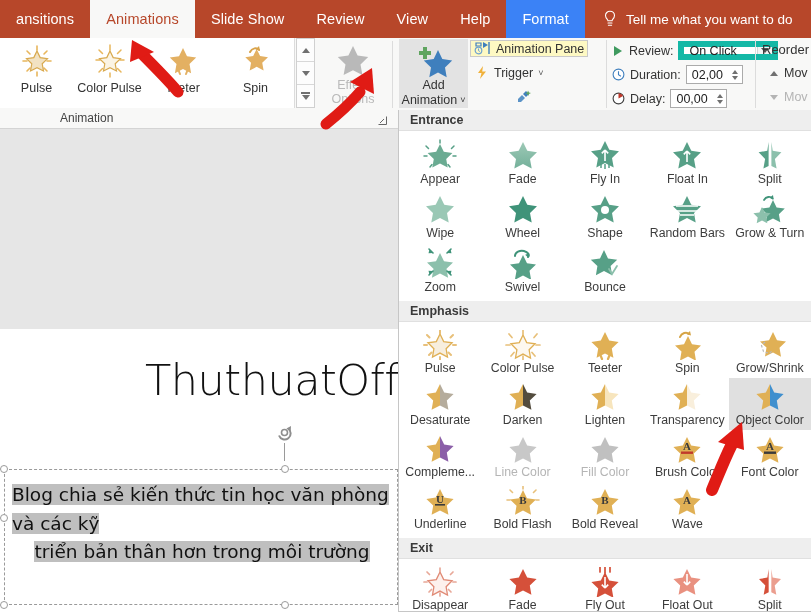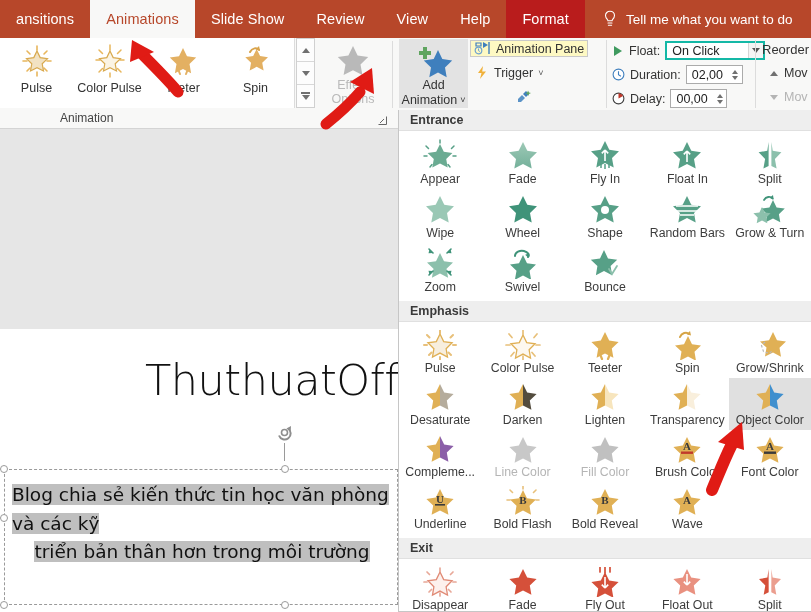--- a/index.html
+++ b/index.html
@@ -21,21 +21,21 @@
   }
   .tab {
     display:flex; align-items:center; padding:10px 16px;
     color:#ffffff; font-size:14.5px; white-space:nowrap;
     letter-spacing:.1px;
   }
   .tab.active {
     background:#f8f8f7; color:#b7472a;
   }
   .contextual-band {
-    background:#b91c1c;
+    background:#3b82f6;
     display:flex; align-items:stretch;
   }
   .tellme {
     display:flex; align-items:center; gap:9px;
     padding:0 12px 0 18px; color:#ffffff; font-size:13.5px;
     white-space:nowrap;
   }
   .bulb { width:14px; height:18px; display:block; }
 
   
@@ -112,21 +112,21 @@
   }
   .adv-btn.pressed { background:#fef9c3; border:1px solid #c9c9c9; padding:0 3px; }
 
   
   .timing-row {
     position:absolute; display:flex; align-items:center; gap:5px;
     font-size:12.5px; color:#333; white-space:nowrap;
   }
   .tm-label { color:#333; }
   .combo {
-    border:2px solid #14b8a6; background:#fff; height:19px;
+    border:6px solid #14b8a6; background:#fff; height:19px;
     display:flex; align-items:center; font-size:12.5px; color:#222;
   }
   .combo .val { padding:0 4px 0 5px; flex:1; }
   .combo .drop {
     width:15px; height:100%; border-left:1px solid #d5d5d5;
     display:flex;align-items:center;justify-content:center;background:#f4f4f4;
   }
   .spin-wrap {
     border:1px solid #ababab; background:#fff; height:19px;
     display:flex; align-items:center; font-size:12.5px; color:#222;
@@ -352,21 +352,21 @@
     </svg>
     <span>Animation Painter</span>
   </div>
 
   <div class="group-sep" style="left:606px; height:82px; top:2px;"></div>
 
   <div class="timing-row" style="left:612px; top:3px;">
     <svg width="12" height="12" viewBox="0 0 12 12">
         <path d="M2 1l8 5-8 5z" fill="#3f9a5f"></path>
       </svg>
-    <span class="tm-label">Float:</span>
+    <span class="tm-label">Review:</span>
     <span class="combo" style="width:100px;">
       <span class="val">On Click</span>
       <span class="drop">
           <span class="tri-dn" style="border-top-color:#555;"></span>
         </span>
     </span>
   </div>
 
   <div class="timing-row" style="left:612px; top:27px;">
     <svg width="13" height="13" viewBox="0 0 13 13">

